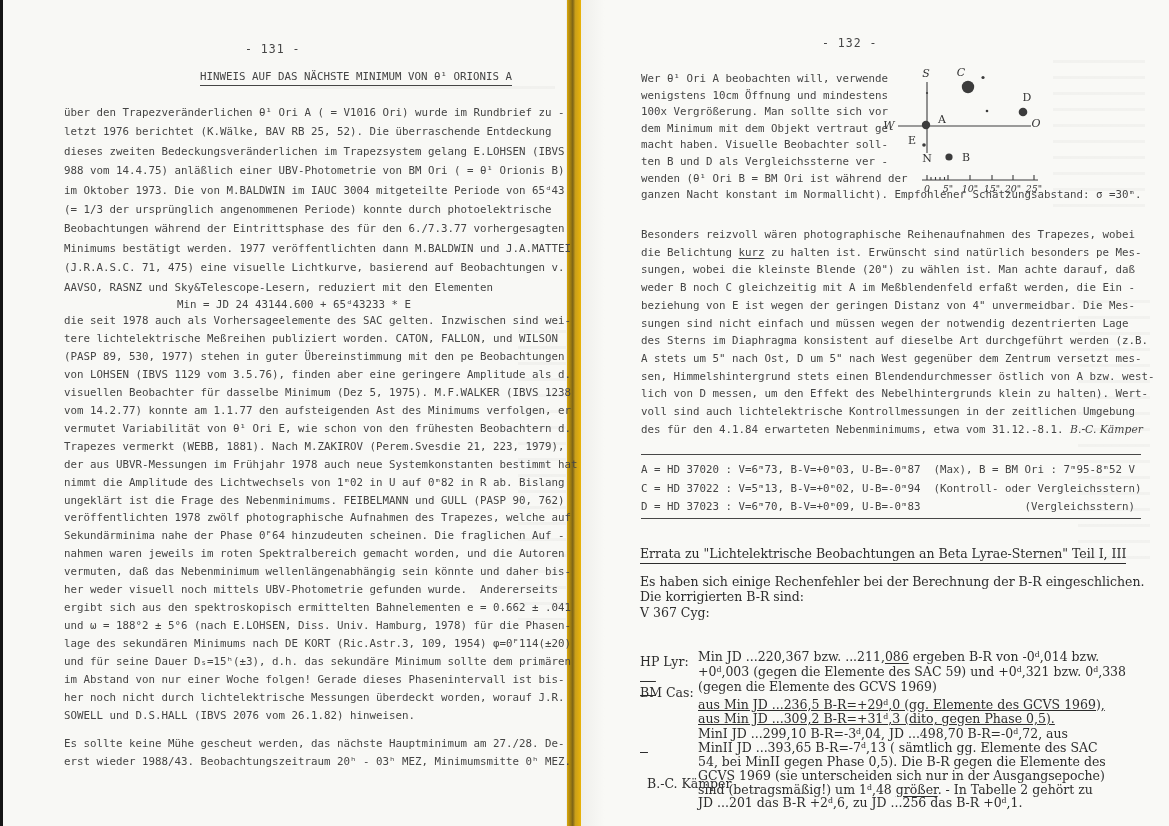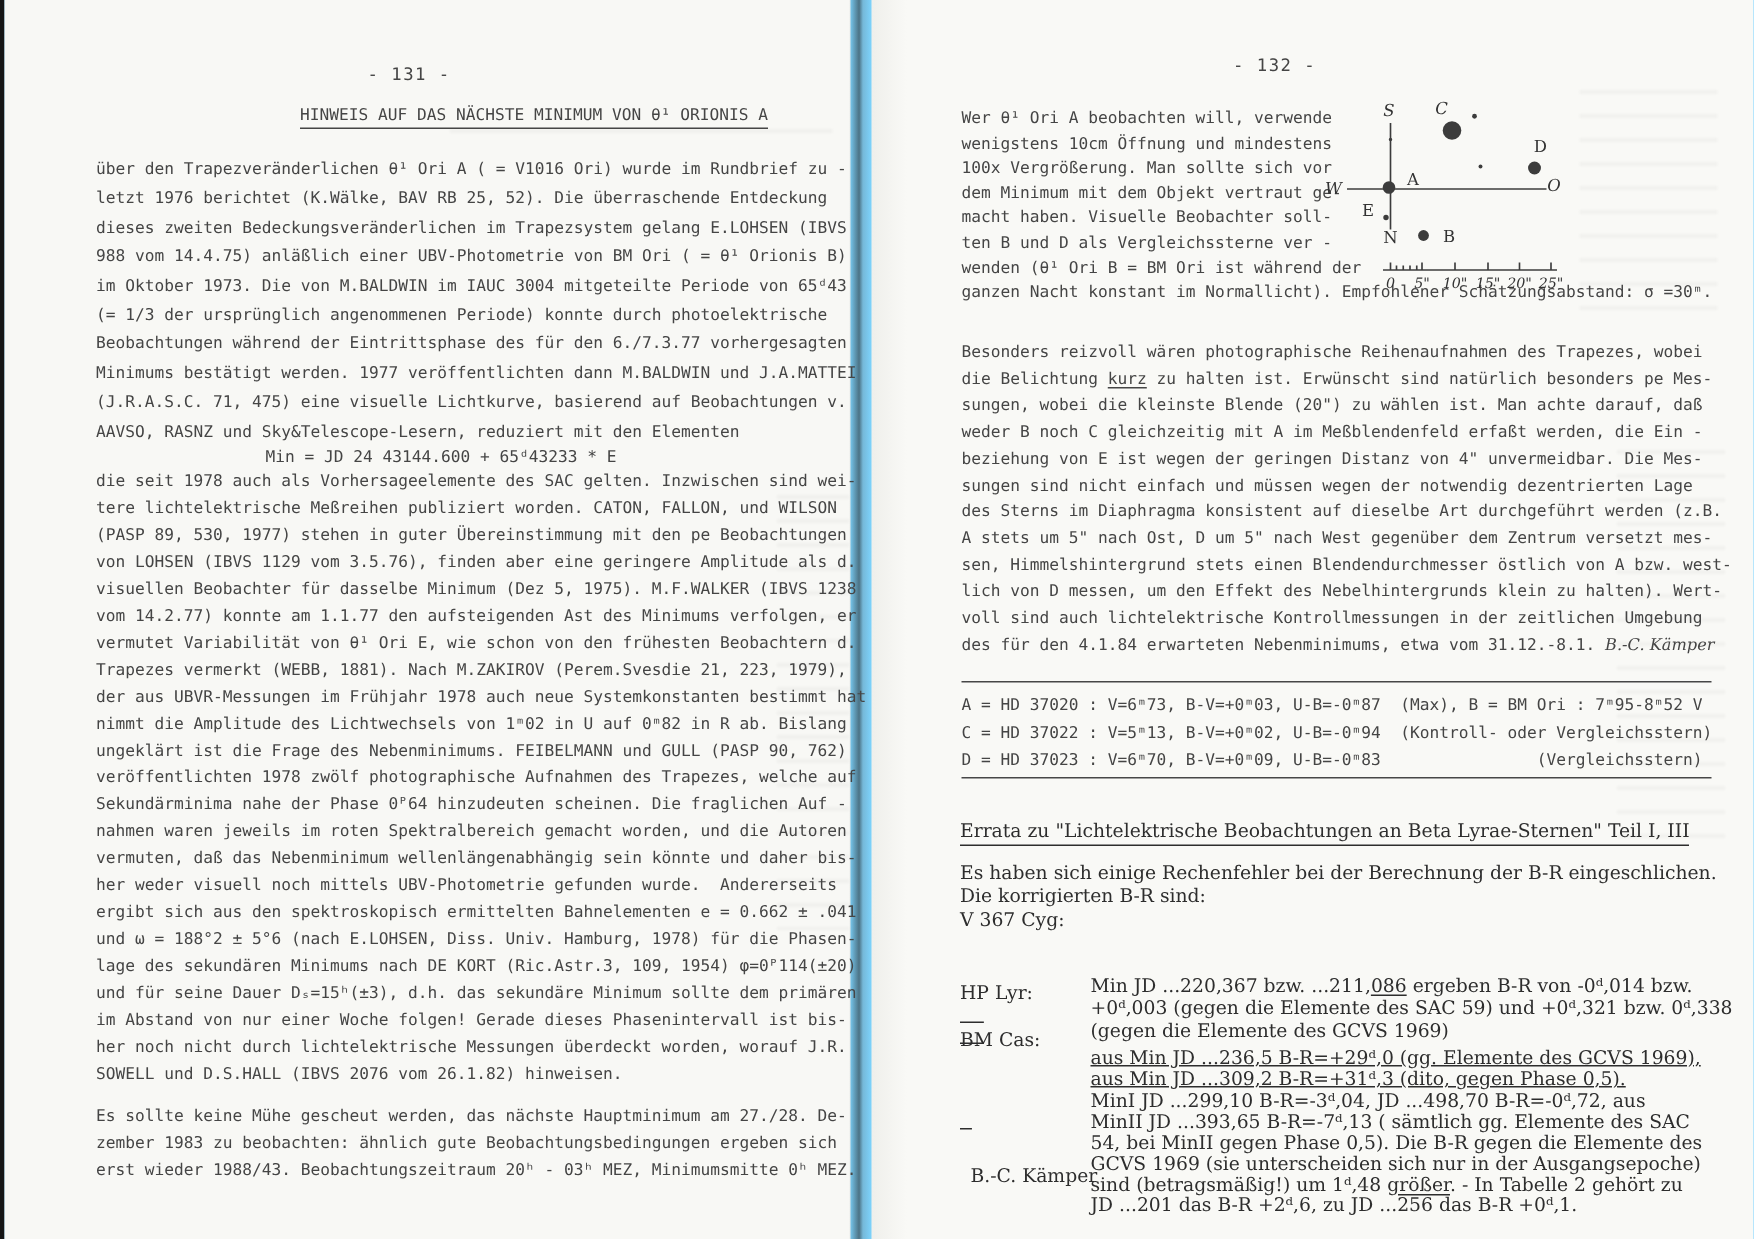--- a/index.html
+++ b/index.html
@@ -1,36 +1,36 @@
 <!DOCTYPE html>
 <html><head>
 <meta charset="utf-8">
 <style>
   html,body{margin:0;padding:0;}
-  #canvas{position:relative;width:1169px;height:826px;overflow:hidden;background:#7dd3fc;
+  #canvas{position:relative;width:1169px;height:826px;overflow:hidden;background:#eab308;
           font-family:"DejaVu Sans Mono","DejaVu Sans",monospace;}
   .edge-left{position:absolute;left:0;top:0;width:3px;height:826px;background:#161616;}
   .page{position:absolute;top:0;height:826px;}
   #page-left{left:3px;width:564px;background:linear-gradient(90deg,#f8f8f5 0%,#f7f7f3 85%,#ededе8 100%);background-color:#f8f8f5;}
   #page-right{left:581px;width:588px;background:linear-gradient(90deg,#efefeb 0%,#f9f9f6 4%,#f9f9f6 100%);}
   .gutter{position:absolute;left:566px;top:0;width:15px;height:826px;
           background:linear-gradient(90deg,rgba(0,0,0,0) 0%,rgba(35,35,35,.55) 45%,rgba(90,90,90,.22) 62%,rgba(0,0,0,0) 100%);}
   .block{position:absolute;}
   .mono{font-size:10.8px;color:#454545;white-space:pre;}
   .serif{font-family:"DejaVu Serif","Liberation Serif",serif;font-size:12.5px;color:#2d2d2d;white-space:pre;}
   .tl{white-space:pre;}
   .u{text-decoration:underline;text-underline-offset:2px;}
   .i{font-style:italic;font-family:"DejaVu Serif",serif;}
   .pagenum{font-size:11.5px;letter-spacing:1px;}
   .doc-title{border-bottom:1px solid #454545;padding-bottom:2px;font-size:10.8px;}
   .rule{position:absolute;height:1.4px;background:#474747;}
   .errata-heading{border-bottom:1px solid #2d2d2d;padding-bottom:2px;}
   .entry{position:absolute;}
   .entry .lbl{position:absolute;left:0;top:0;}
-  .entry .lines{margin-left:87px;}
+  .entry .lines{margin-left:58px;}
   
   .fl{stroke:#3c3c3c;stroke-width:1.1;fill:none;}
   .fs{fill:#3c3c3c;}
   .ft{font-family:"DejaVu Serif",serif;font-size:11px;fill:#333;text-anchor:middle;}
   .fi{font-style:italic;}
   .fsc{font-size:9.5px;}
   
   .ghost{position:absolute;opacity:.6;filter:blur(.7px);
          background:repeating-linear-gradient(180deg,rgba(110,110,110,.09) 0 3px,rgba(0,0,0,0) 3px 16px);}
 </style>
@@ -51,21 +51,21 @@
   <div class="block mono pagenum" style="left:245px;top:42px;">- 131 -</div>
 
   <div class="block mono doc-title" style="left:156px;top:70px;margin-left:44px;">HINWEIS AUF DAS NÄCHSTE MINIMUM VON θ¹ ORIONIS A</div>
 
   <div class="block mono" style="left:64px;top:103px;line-height:19.4px;"><div class="tl">über den Trapezveränderlichen θ¹ Ori A ( = V1016 Ori) wurde im Rundbrief zu -</div><div class="tl">letzt 1976 berichtet (K.Wälke, BAV RB 25, 52). Die überraschende Entdeckung</div><div class="tl">dieses zweiten Bedeckungsveränderlichen im Trapezsystem gelang E.LOHSEN (IBVS</div><div class="tl">988 vom 14.4.75) anläßlich einer UBV-Photometrie von BM Ori ( = θ¹ Orionis B)</div><div class="tl">im Oktober 1973. Die von M.BALDWIN im IAUC 3004 mitgeteilte Periode von 65ᵈ43</div><div class="tl">(= 1/3 der ursprünglich angenommenen Periode) konnte durch photoelektrische</div><div class="tl">Beobachtungen während der Eintrittsphase des für den 6./7.3.77 vorhergesagten</div><div class="tl">Minimums bestätigt werden. 1977 veröffentlichten dann M.BALDWIN und J.A.MATTEI</div><div class="tl">(J.R.A.S.C. 71, 475) eine visuelle Lichtkurve, basierend auf Beobachtungen v.</div><div class="tl">AAVSO, RASNZ und Sky&amp;Telescope-Lesern, reduziert mit den Elementen</div></div>
 
   <div class="block mono" style="left:177px;top:298px;">Min = JD 24 43144.600 + 65ᵈ43233 * E</div>
 
   <div class="block mono" style="left:64px;top:312px;line-height:17.95px;"><div class="tl">die seit 1978 auch als Vorhersageelemente des SAC gelten. Inzwischen sind wei-</div><div class="tl">tere lichtelektrische Meßreihen publiziert worden. CATON, FALLON, und WILSON</div><div class="tl">(PASP 89, 530, 1977) stehen in guter Übereinstimmung mit den pe Beobachtungen</div><div class="tl">von LOHSEN (IBVS 1129 vom 3.5.76), finden aber eine geringere Amplitude als d.</div><div class="tl">visuellen Beobachter für dasselbe Minimum (Dez 5, 1975). M.F.WALKER (IBVS 1238</div><div class="tl">vom 14.2.77) konnte am 1.1.77 den aufsteigenden Ast des Minimums verfolgen, er</div><div class="tl">vermutet Variabilität von θ¹ Ori E, wie schon von den frühesten Beobachtern d.</div><div class="tl">Trapezes vermerkt (WEBB, 1881). Nach M.ZAKIROV (Perem.Svesdie 21, 223, 1979),</div><div class="tl">der aus UBVR-Messungen im Frühjahr 1978 auch neue Systemkonstanten bestimmt hat</div><div class="tl">nimmt die Amplitude des Lichtwechsels von 1ᵐ02 in U auf 0ᵐ82 in R ab. Bislang</div><div class="tl">ungeklärt ist die Frage des Nebenminimums. FEIBELMANN und GULL (PASP 90, 762)</div><div class="tl">veröffentlichten 1978 zwölf photographische Aufnahmen des Trapezes, welche auf</div><div class="tl">Sekundärminima nahe der Phase 0ᴾ64 hinzudeuten scheinen. Die fraglichen Auf -</div><div class="tl">nahmen waren jeweils im roten Spektralbereich gemacht worden, und die Autoren</div><div class="tl">vermuten, daß das Nebenminimum wellenlängenabhängig sein könnte und daher bis-</div><div class="tl">her weder visuell noch mittels UBV-Photometrie gefunden wurde.  Andererseits</div><div class="tl">ergibt sich aus den spektroskopisch ermittelten Bahnelementen e = 0.662 ± .041</div><div class="tl">und ω = 188°2 ± 5°6 (nach E.LOHSEN, Diss. Univ. Hamburg, 1978) für die Phasen-</div><div class="tl">lage des sekundären Minimums nach DE KORT (Ric.Astr.3, 109, 1954) φ=0ᴾ114(±20)</div><div class="tl">und für seine Dauer Dₛ=15ʰ(±3), d.h. das sekundäre Minimum sollte dem primären</div><div class="tl">im Abstand von nur einer Woche folgen! Gerade dieses Phasenintervall ist bis-</div><div class="tl">her noch nicht durch lichtelektrische Messungen überdeckt worden, worauf J.R.</div><div class="tl">SOWELL und D.S.HALL (IBVS 2076 vom 26.1.82) hinweisen.</div></div>
 
-  <div class="block mono" style="left:64px;top:735px;line-height:18.1px;"><div class="tl">Es sollte keine Mühe gescheut werden, das nächste Hauptminimum am 27./28. De-</div><div class="tl">zember 1983 zu beobachten: ähnlich gute Beobachtungsbedingungen ergeben sich</div><div class="tl">erst wieder 1988/43. Beobachtungszeitraum 20ʰ - 03ʰ MEZ, Minimumsmitte 0ʰ MEZ.</div></div>
+  <div class="block mono" style="left:64px;top:735px;line-height:18.1px;"><div class="tl">Es sollte keine Mühe gescheut werden, das nächste Hauptminimum am 27./28. De-</div><div class="tl">erst wieder 1988/43. Beobachtungszeitraum 20ʰ - 03ʰ MEZ, Minimumsmitte 0ʰ MEZ.</div></div>
 
   <div class="block mono pagenum" style="left:822px;top:36px;">- 132 -</div>
 
   <div class="block mono" style="left:641px;top:71px;line-height:16.6px;"><div class="tl">Wer θ¹ Ori A beobachten will, verwende</div><div class="tl">wenigstens 10cm Öffnung und mindestens</div><div class="tl">100x Vergrößerung. Man sollte sich vor</div><div class="tl">dem Minimum mit dem Objekt vertraut ge-</div><div class="tl">macht haben. Visuelle Beobachter soll-</div><div class="tl">ten B und D als Vergleichssterne ver -</div><div class="tl">wenden (θ¹ Ori B = BM Ori ist während der</div></div>
 
   <div class="block mono" style="left:641px;top:188px;">ganzen Nacht konstant im Normallicht). Empfohlener Schätzungsabstand: σ =30ᵐ.</div>
 
   <svg id="finder-chart-svg" class="block" style="left:880px;top:60px;" width="172" height="140" viewBox="0 0 172 140">
       <line x1="47" y1="22" x2="47" y2="93" class="fl"></line>
       <line x1="18" y1="66" x2="151" y2="66" class="fl"></line>

